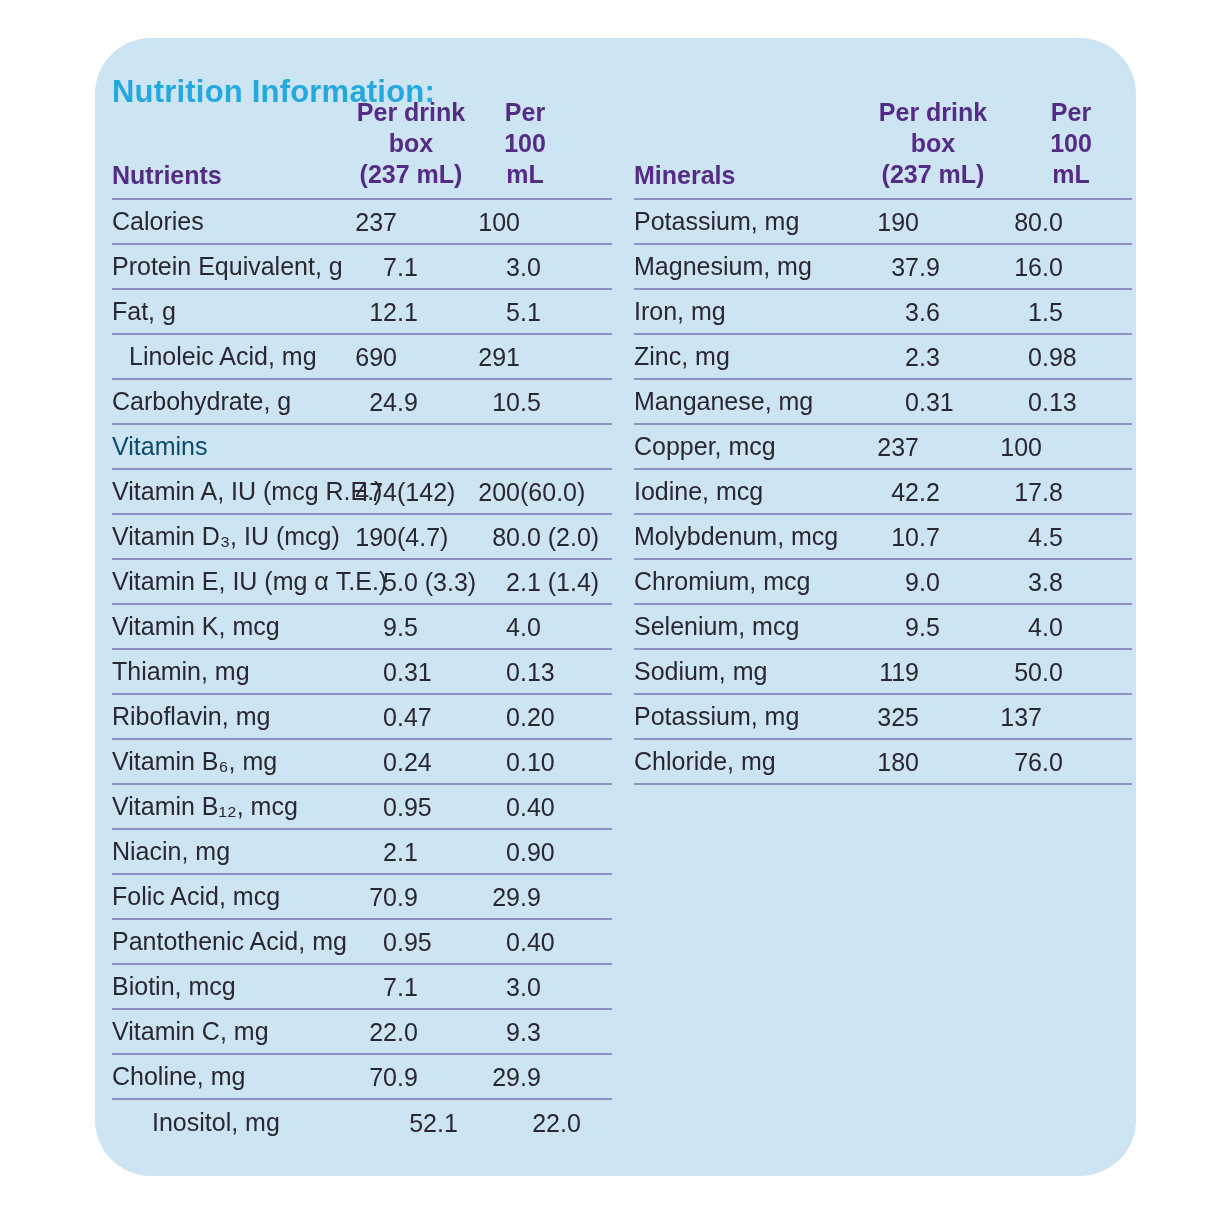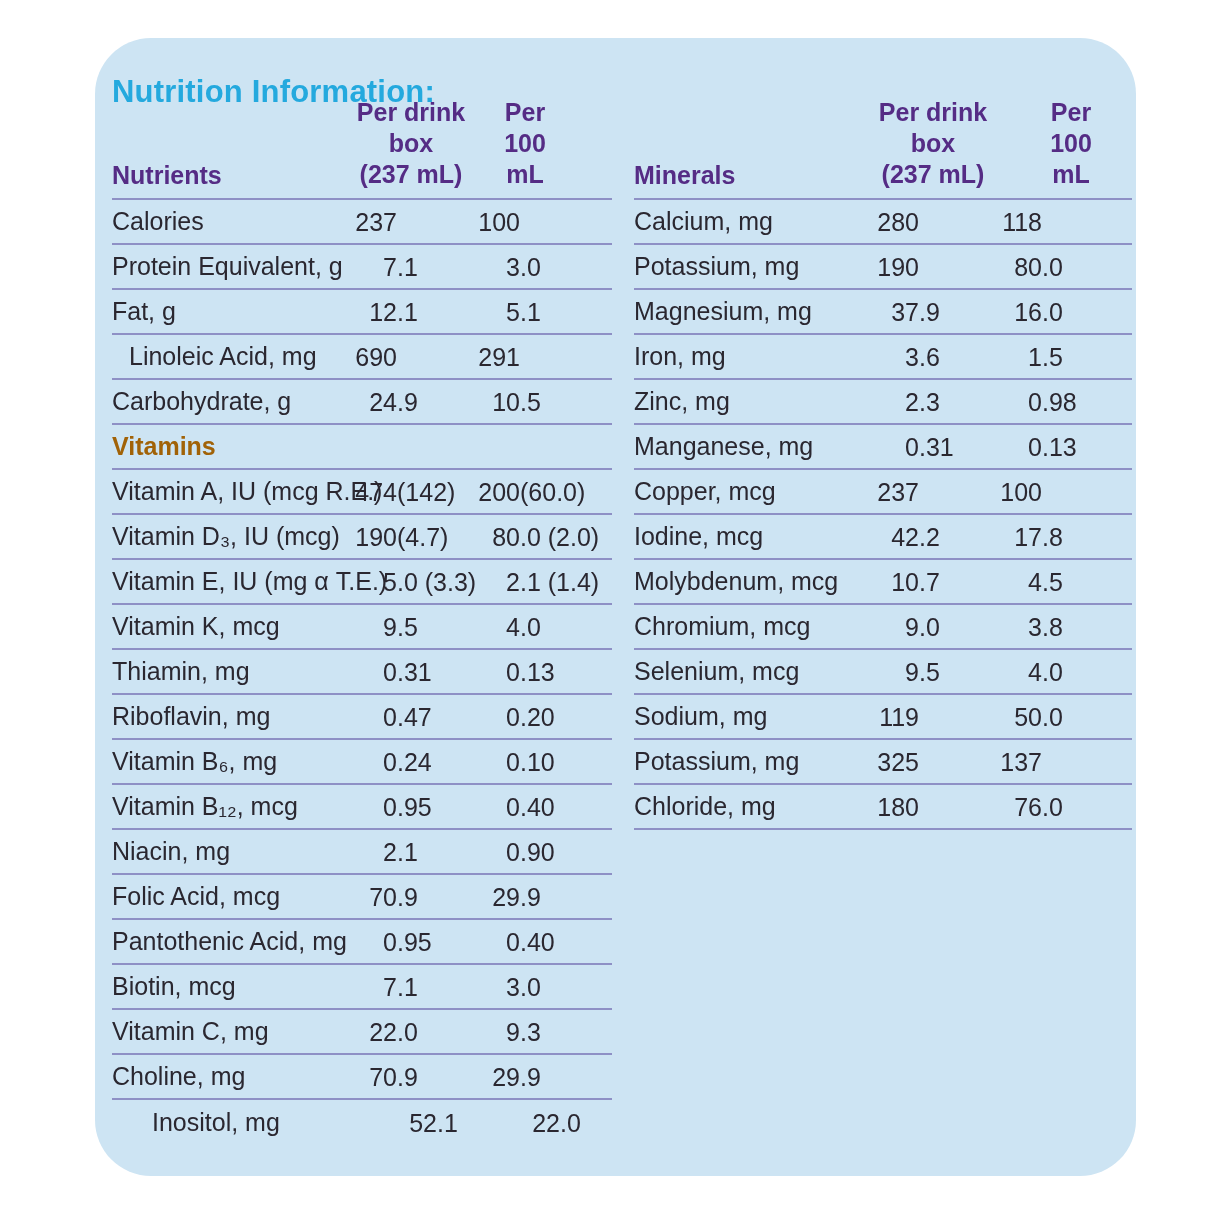--- a/index.html
+++ b/index.html
@@ -30,21 +30,21 @@
   .row {
     position:relative; height:45px; box-sizing:border-box;
     border-bottom:2px solid #8E90C5;
     display:flex; align-items:center;
     font-size:25px; color:#2A2730;
   }
   .t-left .row:last-child { border-bottom:none;margin-left:40px; }
   .lab { white-space:nowrap; }
   .lab.indent { padding-left:17px; }
   .row.section { }
-  .row.section .lab { color:#a16207; font-weight:bold;text-align:right; }
+  .row.section .lab { color:#0c4a6e; font-weight:normal;text-align:right; }
   .val { position:absolute; top:50%; transform:translateY(-50%); white-space:nowrap; display:flex; }
   .val .w { display:inline-block; text-align:right; }
   .val .r { display:inline-block; text-align:left; }
   .v1 { left:205px; } .v1 .w { width:80px; }
   .v2 { left:330px; } .v2 .w { width:78px; }
 </style>
 </head>
 <body>
 
 <div class="page">
@@ -298,31 +298,20 @@
             <span>Per drink box</span>
             <span>(237 mL)</span>
           </span>
           <span class="col-h col-h2">
             <span>Per</span>
             <span>100 mL</span>
           </span>
         </div>
         <div>
             <div class="row">
-              <span class="lab">Calcium, mg</span>
-              <span class="val v1">
-                <span class="w">280</span>
-                <span class="r"></span>
-              </span>
-              <span class="val v2">
-                <span class="w">118</span>
-                <span class="r"></span>
-              </span>
-            </div>
-            <div class="row">
               <span class="lab">Potassium, mg</span>
               <span class="val v1">
                 <span class="w">190</span>
                 <span class="r"></span>
               </span>
               <span class="val v2">
                 <span class="w">80</span>
                 <span class="r">.0</span>
               </span>
             </div>

